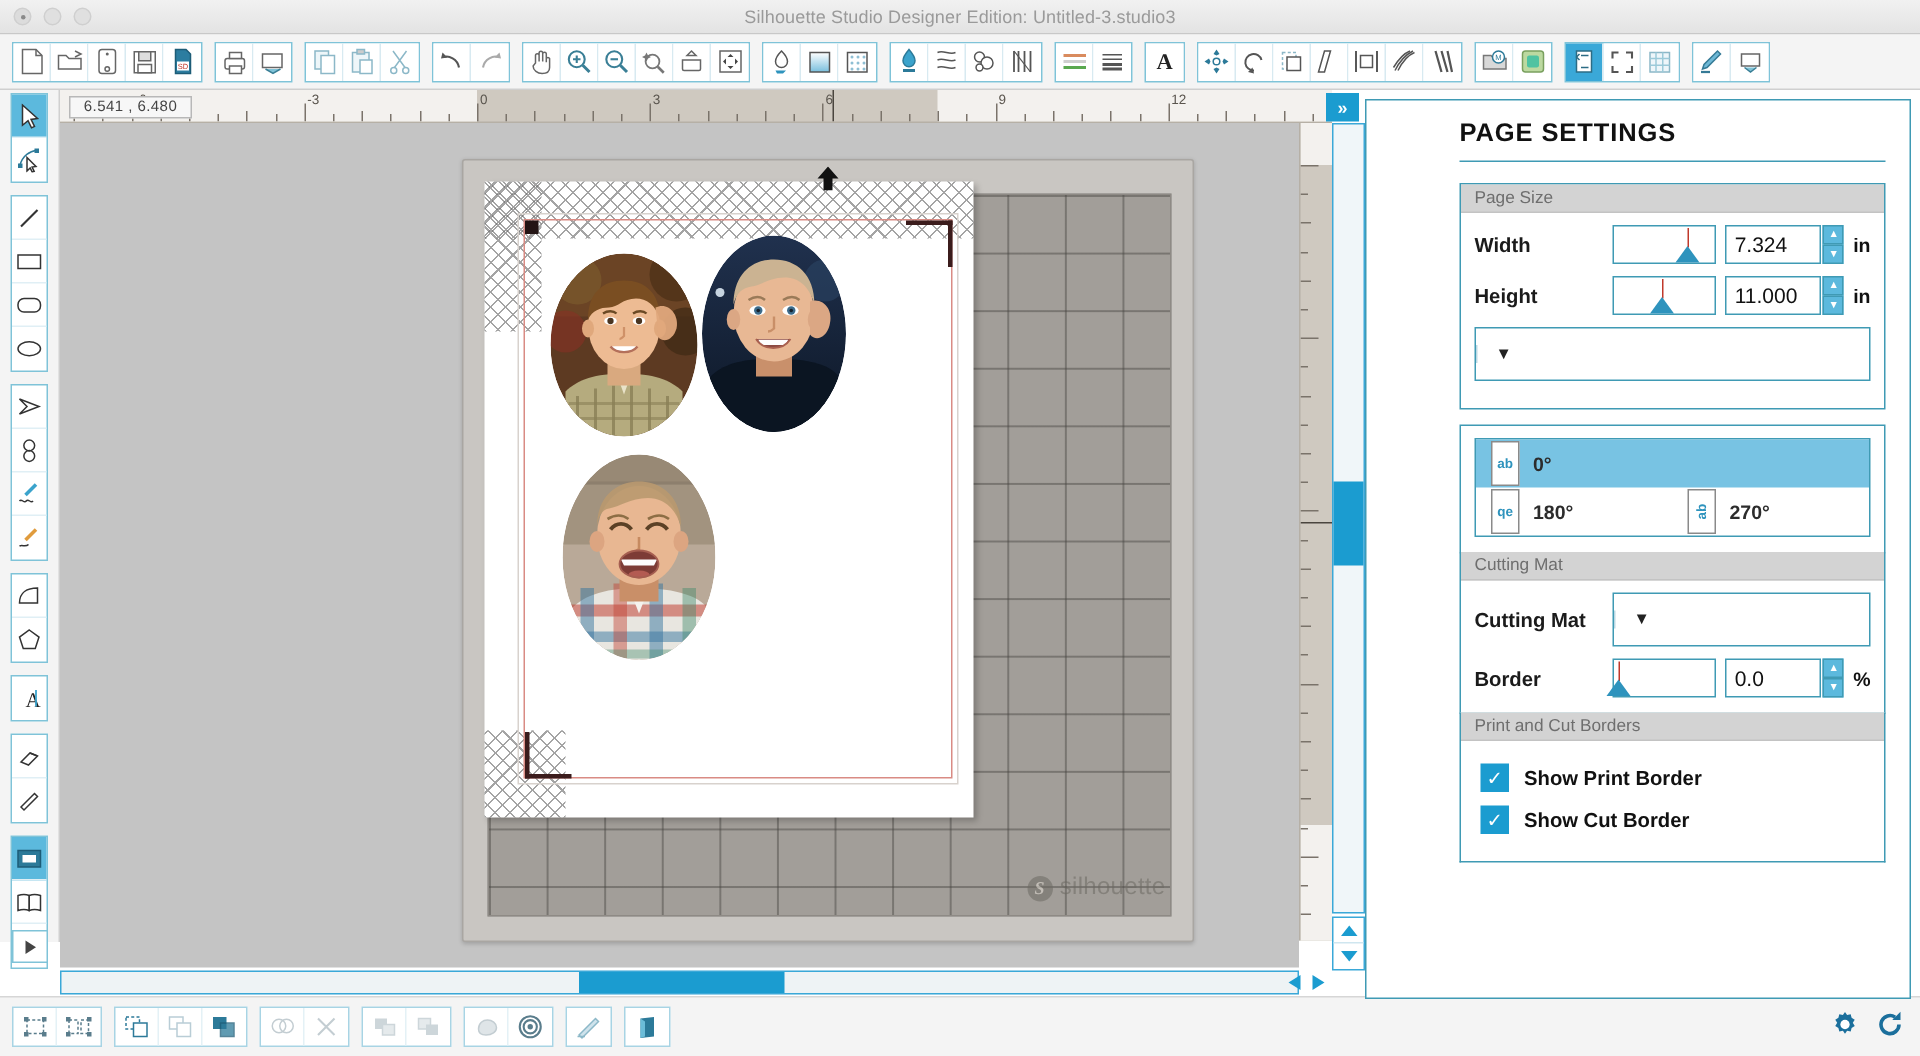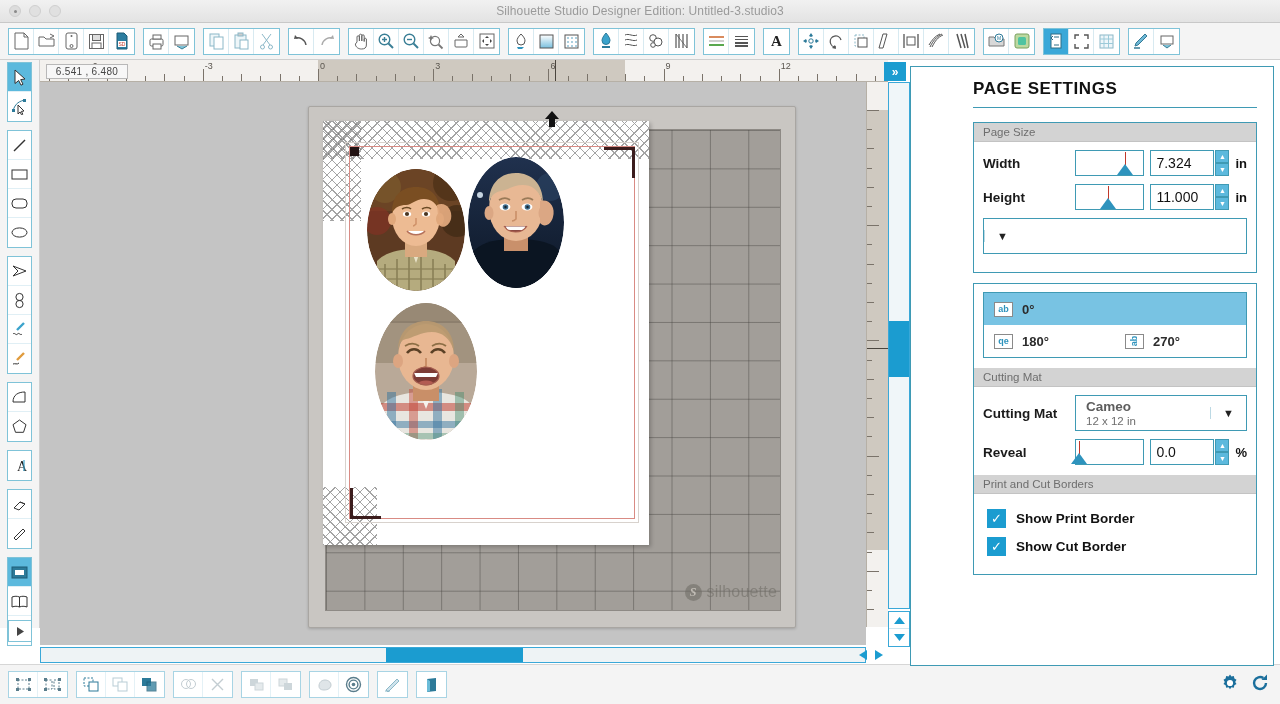--- a/index.html
+++ b/index.html
@@ -271,21 +271,21 @@
   .seg + .seg { border-left: 1px solid #3f9ab4; }
 
   .rotgrid { border: 1px solid #3f9ab4; }
   .rotrow { display: flex; height: 32px; }
   .rotcell {
     flex: 1; display: flex; align-items: center; gap: 9px; padding-left: 10px;
     font-size: 13px; color: #2c2c2c; cursor: pointer; font-weight: bold;
   }
   .rotcell.active { background: #78c3e3; }
   .rotico {
-    width: 19px; height: 15px; border: 1px solid #8a8a8a; background: #fff;
+    width: 19px; height: 30px; border: 1px solid #8a8a8a; background: #fff;
     font-size: 9px; color: #2e93bd; display: flex; align-items: center;
     justify-content: center; font-weight: bold;
   }
   .rotico.r90 span { display: inline-block; transform: rotate(90deg); }
   .rotico.r270 span { display: inline-block; transform: rotate(270deg); }
 
   .cbrow { display: flex; align-items: center; margin: 9px 0 0 4px; cursor: pointer; }
   .cbox {
     width: 19px; height: 19px; background: #1b9cd0; color: #fff;
     display: flex; align-items: center; justify-content: center;
@@ -1247,30 +1247,26 @@
         </div>
       </div>
     </div>
 
     <div class="pwrap" style="margin-top:-1px; border-top:none;">
       <div class="sechead">Cutting Mat</div>
       <div class="secbody">
         <div class="row">
           <div class="rlbl">Cutting Mat</div>
           <div class="combo" style="flex:1; margin-bottom:0;">
-            <div class="ctext">
-              <div class="cmain">Cameo</div>
-              <div class="csub">12 x 12 in</div>
-            </div>
             <div class="carrow">▼</div>
           </div>
         </div>
 
         <div class="row" style="margin-bottom:0;">
-          <div class="rlbl">Reveal</div>
+          <div class="rlbl">Border</div>
           <div class="slider">
             <div class="redline" style="left:4%"></div>
             <div class="knob" style="left:calc(4% - 8px)"></div>
           </div>
           <div class="numfield">0.0</div>
           <div class="spin">
               <div>▲</div>
               <div>▼</div>
             </div>
           <div class="unit">%</div>

